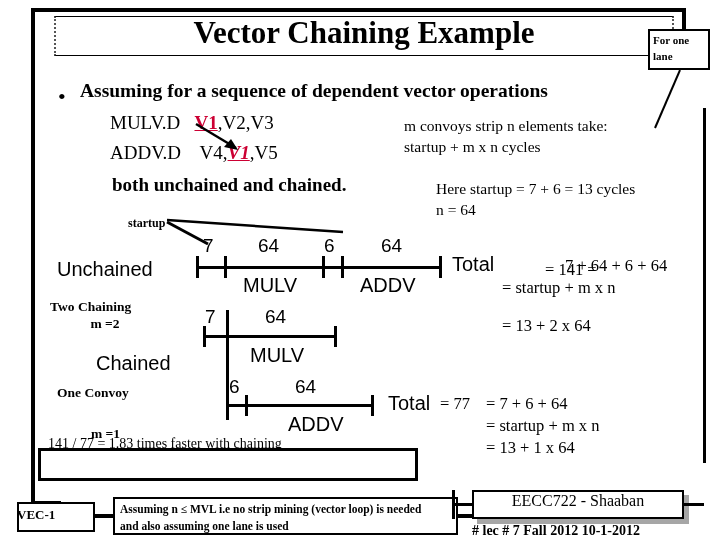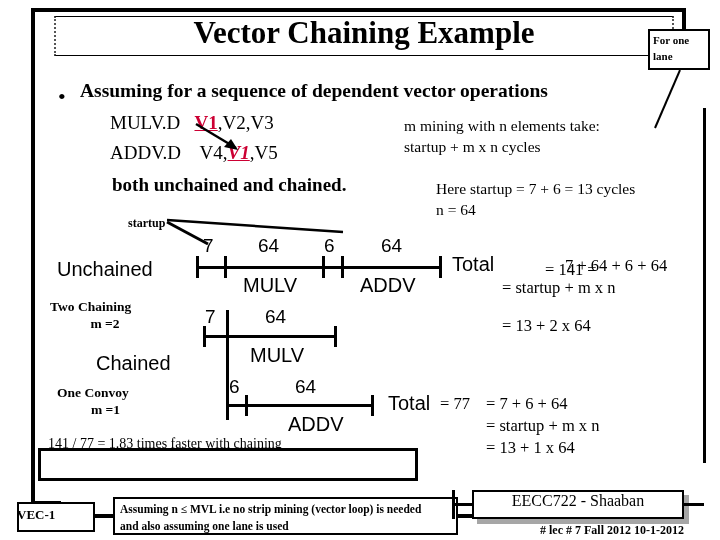--- a/index.html
+++ b/index.html
@@ -292,22 +292,22 @@
     width: 212px;
     text-align: center;
     font-size: 16px;
     font-weight: normal;
     white-space: nowrap;
   }
   .eecc-sub {
     position: absolute;
     left: 472px; top: 523px;
     width: 212px;
-    text-align: right;
-    font-size: 12px;
+    text-align: left;
+    font-size: 14px;
     font-weight: bold;
     white-space: nowrap;
   }
   .eecc-left-bracket {
     position: absolute;
     left: 452px; top: 490px;
     width: 3px; height: 29px;
     background: #000;
   }
   .eecc-left-arm {
@@ -355,21 +355,21 @@
   <div class="instr instr2">
     <span>ADDV.D</span>&nbsp;&nbsp;&nbsp;
     <span>V4,</span><span class="v-red-i">V1</span><span>,V5</span>
   </div>
   <svg class="dep-arrow" viewBox="0 0 70 36">
     <line x1="4" y1="2" x2="44" y2="26" stroke="#000" stroke-width="2.4"></line>
     <polygon points="46,28 32,25 39,17" fill="#000"></polygon>
   </svg>
   <div class="both-line">both unchained and chained.</div>
 
-  <div class="note note-a">m mining with n elements take:</div>
+  <div class="note note-a">m convoys strip n elements take:</div>
   <div class="note note-b">startup + m x n  cycles</div>
   <div class="note note-c">Here startup = 7 + 6 = 13 cycles</div>
   <div class="note note-d">n = 64</div>
 
   <div class="startup-label">startup</div>
   <svg class="startup-leaders" viewBox="0 0 250 48">
     <line x1="47" y1="8" x2="223" y2="20" stroke="#000" stroke-width="2.4"></line>
     <line x1="47" y1="10" x2="88" y2="32" stroke="#000" stroke-width="3"></line>
   </svg>
 
@@ -395,21 +395,21 @@
   <div class="calc" style="left:565px; top:256px;">7 + 64 + 6 + 64</div>
   <div class="calc" style="left:502px; top:278px;">= startup + m x n</div>
   <div class="calc" style="left:502px; top:316px;">=  13        + 2 x 64</div>
 
   <div class="cap" style="left:50px; top:299px;">Two Chaining</div>
   <div class="cap" style="left:50px; top:316px; width:110px;">m =2</div>
 
   <div class="dlabel" style="left:96px; top:352px;">Chained</div>
 
   <div class="cap" style="left:57px; top:385px;">One Convoy</div>
-  <div class="cap" style="left:57px; top:402px; width:97px;">m =1</div>
+  <div class="cap" style="left:57px; top:426px; width:97px;">m =1</div>
 
   <div class="dnum" style="left:205px; top:306px;">7</div>
   <div class="dnum" style="left:265px; top:306px;">64</div>
   <div class="hline" style="left:203px; top:335px; width:134px;"></div>
   <div class="vtick" style="left:203px; top:326px; height:21px;"></div>
   <div class="vtick" style="left:334px; top:326px; height:21px;"></div>
   <div class="dlabel" style="left:250px; top:344px;">MULV</div>
 
   <div class="vtick" style="left:226px; top:310px; height:110px;"></div>
 

